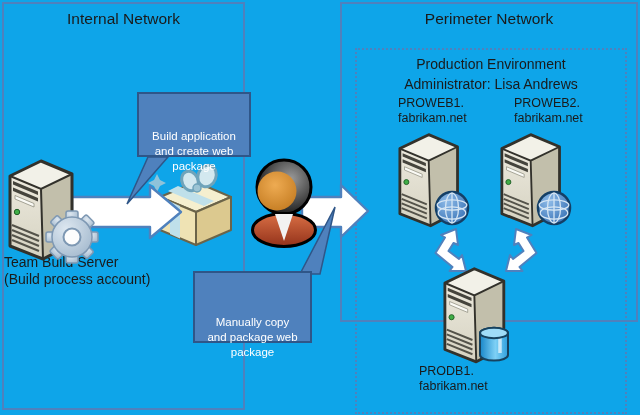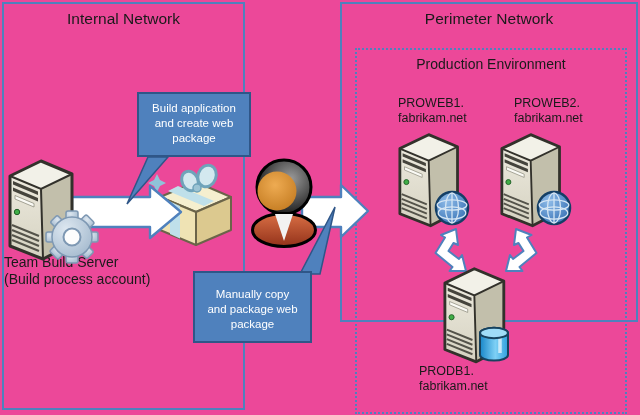--- a/index.html
+++ b/index.html
@@ -1,48 +1,49 @@
 <!DOCTYPE html>
 <html><head>
 <meta charset="utf-8">
 <style>
   html,body{margin:0;padding:0;background:#fff;}
-  .canvas{position:relative;width:640px;height:415px;background:#ec4899;overflow:hidden;
+  .canvas{position:relative;width:640px;height:415px;background:#0ea5e9;overflow:hidden;
           font-family:"Liberation Sans",sans-serif;color:#1a1a1a;}
   .box{position:absolute;box-sizing:border-box;border:2px solid #4f81bd;background:transparent;z-index:1;}
   .box.dashed{border-style:dotted;}
   .net-title{position:absolute;left:0;top:6px;width:100%;text-align:center;font-size:15.5px;
              color:#1a1a1a;z-index:1;}
   .env-title{position:absolute;left:0;top:4px;width:100%;text-align:center;font-size:14px;
              line-height:20px;color:#1a1a1a;}
   .lbl{position:absolute;color:#1a1a1a;z-index:1;}
   .srv-lbl{font-size:12.5px;line-height:15px;}
   .tb-lbl{font-size:14px;line-height:17px;}
   .callout{position:absolute;box-sizing:border-box;background:#4f81bd;border:2px solid #2f5688;
            color:#fff;text-align:center;font-size:11.5px;line-height:15px;z-index:3;}
-  .callout .pad{padding-top:7px;}
+  .callout .pad{padding-top:7px;margin-top:28px;}
   .callout.deploy .pad{padding-top:14px;}
   svg.overlay{position:absolute;left:0;top:0;z-index:2;pointer-events:none;}
 </style>
 </head>
 <body>
 
 <div class="canvas">
 
   <div class="box" style="left:2px;top:2px;width:243px;height:408px;">
     <div class="net-title">Internal Network</div>
   </div>
 
   <div class="box" style="left:340px;top:2px;width:298px;height:320px;">
     <div class="net-title">Perimeter Network</div>
   </div>
 
   <div class="box dashed" style="left:355px;top:48px;width:272px;height:366px;">
     <div class="env-title">
       <div>Production Environment</div>
+      <div>Administrator: Lisa Andrews</div>
     </div>
   </div>
 
   <div class="lbl srv-lbl" style="left:398px;top:96px;width:80px;">
     <div>PROWEB1.</div>
     <div>fabrikam.net</div>
   </div>
   <div class="lbl srv-lbl" style="left:500px;top:96px;width:80px;margin-left:14px;">
     <div>PROWEB2.</div>
     <div>fabrikam.net</div>

